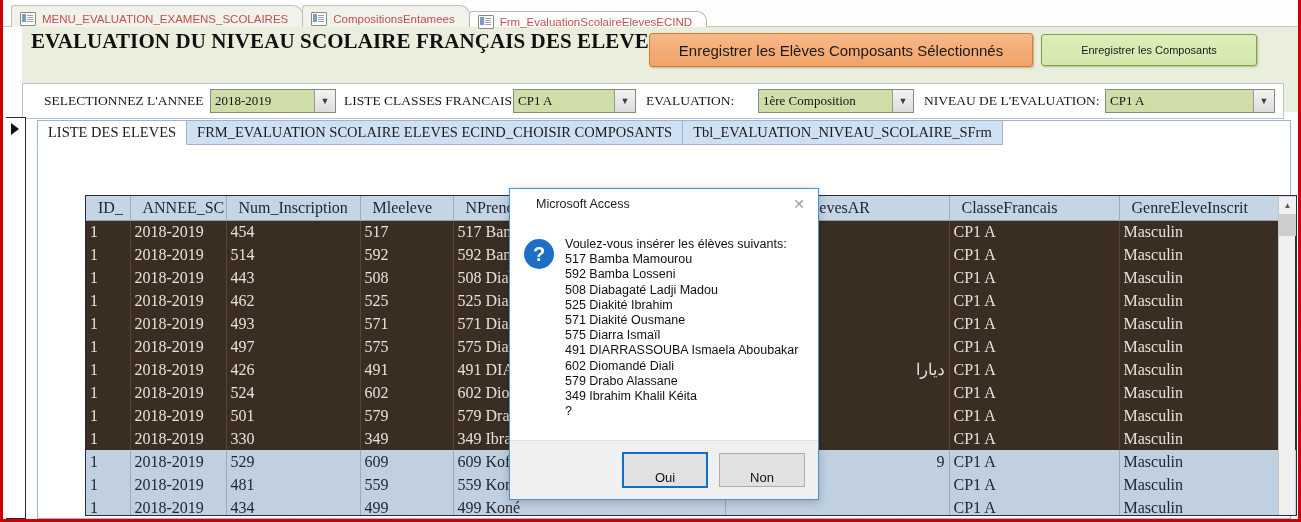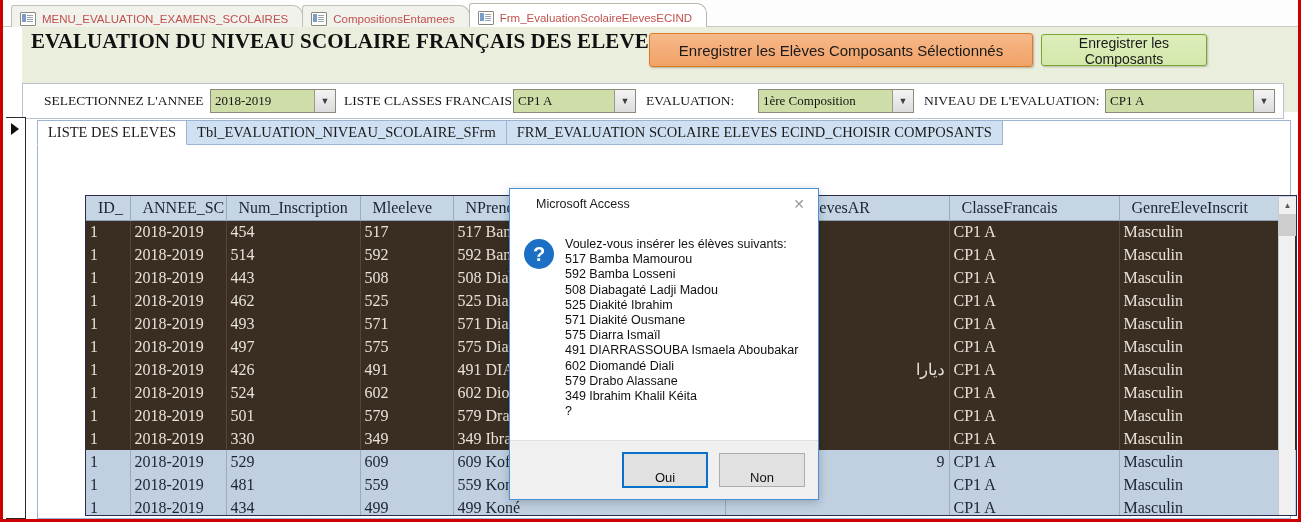--- a/index.html
+++ b/index.html
@@ -54,21 +54,21 @@
     font-size: 11.5px;
     color: #c0504d;
     white-space: nowrap;
     box-sizing: border-box;
     cursor: default;
   }
   .doc-tab.active {
     background: #ffffff;
     border-color: #b8b8ac;
     z-index: 5;
-    height: 24px;
+    height: 16px;
   }
   .tab-icon {
     width: 14px; height: 12px;
     background: #ffffff;
     border: 1px solid #8a8a7c;
     position: relative;
     flex: 0 0 auto;
     border-radius: 1px;
   }
   .tab-icon::before {
@@ -122,25 +122,25 @@
     font-size: 15px;
     color: #1a1a1a;
     font-family: "Liberation Sans", sans-serif;
     cursor: pointer;
     box-shadow: 1px 1px 2px rgba(0,0,0,0.25);
     padding: 0;
   }
   .btn-green {
     position: absolute;
     left: 1035px; top: 7px;
-    width: 166px; height: 32px;
+    width: 216px; height: 32px;
     background: linear-gradient(180deg, #ddeebb 0%, #d4e8ab 100%);
     border: 1px solid #7aa531;
     border-radius: 3px;
-    font-size: 14px;
+    font-size: 11px;
     color: #1a1a1a;
     font-family: "Liberation Sans", sans-serif;
     cursor: pointer;
     box-shadow: 1px 1px 2px rgba(0,0,0,0.22);
     padding: 0;
   }
 
   
   .filter-bar {
     position: absolute;
@@ -629,22 +629,22 @@
         </table>
         <div class="sheet-scroll">
           <div class="sb-up">▲</div>
           <div class="sb-thumb"></div>
         </div>
       </div>
     </div>
 
     <div class="subtab-row" id="subtabs">
         <div class="subtab active">LISTE DES ELEVES</div>
+        <div class="subtab">FRM_EVALUATION SCOLAIRE ELEVES ECIND_CHOISIR COMPOSANTS</div>
         <div class="subtab">Tbl_EVALUATION_NIVEAU_SCOLAIRE_SFrm</div>
-        <div class="subtab">FRM_EVALUATION SCOLAIRE ELEVES ECIND_CHOISIR COMPOSANTS</div>
       </div>
 
   </div>
 
   <div class="dlg">
     <div class="dlg-title">
       <span>Microsoft Access</span>
       <span class="dlg-close">✕</span>
     </div>
     <div class="dlg-body">

